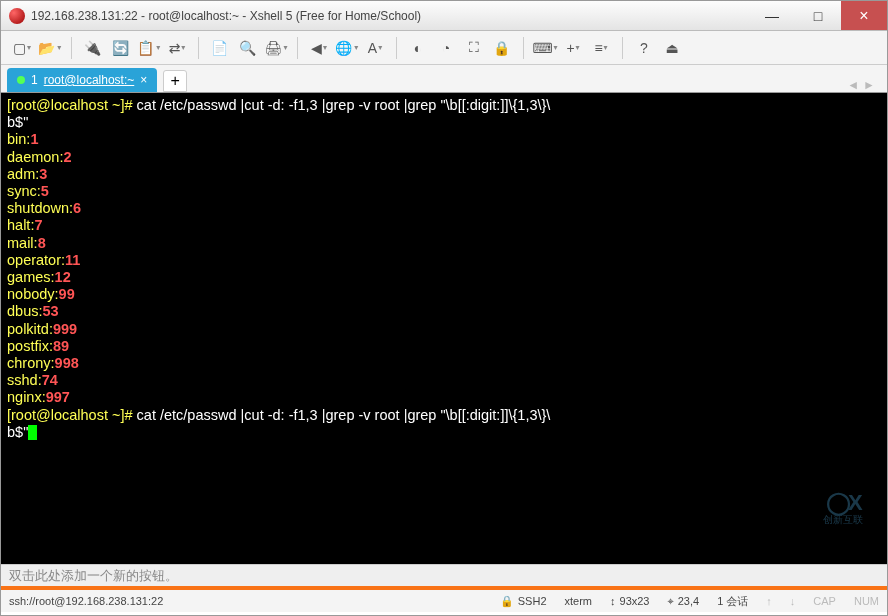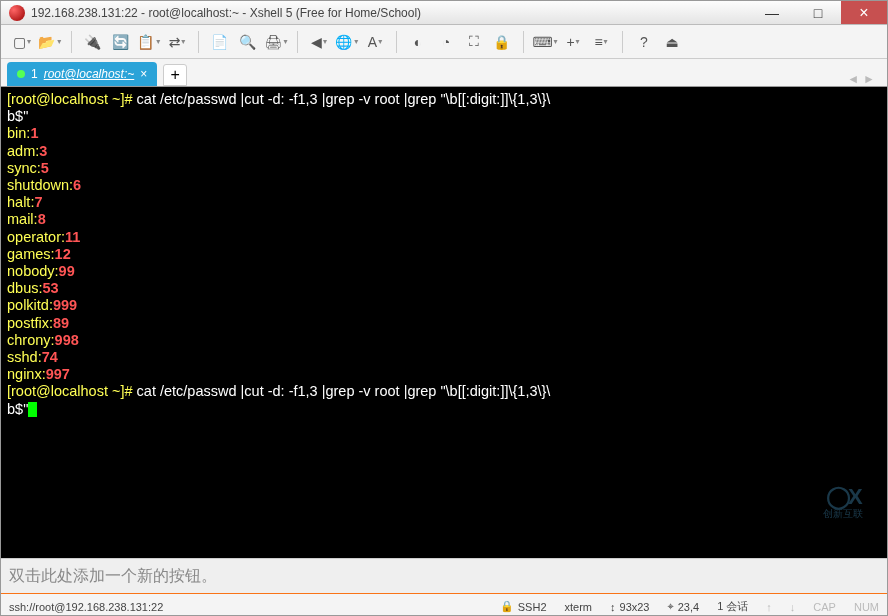--- a/index.html
+++ b/index.html
@@ -1,41 +1,41 @@
 <!DOCTYPE html>
 <html><head>
 <meta charset="utf-8">
 <style>
 *{margin:0;padding:0;box-sizing:border-box;font-family:"Microsoft YaHei",Tahoma,sans-serif;}
 body{background:#fff;width:888px;height:616px;border:1px solid #999;overflow:hidden;position:relative;}
-.titlebar{height:24px;background:linear-gradient(#fdfdfd,#e4e4e4);display:flex;align-items:center;padding:0 0 0 8px;font-size:12px;color:#444;border-bottom:1px solid #bbb;}
+.titlebar{height:30px;background:linear-gradient(#fdfdfd,#e4e4e4);display:flex;align-items:center;padding:0 0 0 8px;font-size:12px;color:#444;border-bottom:1px solid #bbb;}
 .titlebar .logo{width:16px;height:16px;border-radius:8px;background:radial-gradient(circle at 30% 30%,#f66,#900);margin-right:6px;}
 .titlebar .title{flex:1;}
 .winbtns{display:flex;height:100%;}
 .winbtn{width:46px;display:flex;align-items:center;justify-content:center;font-size:14px;color:#333;}
 .winbtn.close{background:#c75050;color:#fff;font-size:16px;}
 .toolbar{height:34px;background:#f4f4f4;border-bottom:1px solid #ccc;display:flex;align-items:center;padding:0 10px;gap:6px;}
 .tbtn{width:22px;height:22px;border:1px solid transparent;display:flex;align-items:center;justify-content:center;font-size:14px;color:#555;border-radius:3px;}
 .tbtn.dd::after{content:"▾";font-size:8px;margin-left:1px;color:#888;}
 .sep{width:1px;height:22px;background:#ccc;margin:0 4px;}
 .tabbar{height:28px;background:#f4f4f4;border-bottom:1px solid #999;display:flex;align-items:flex-end;padding:0 6px;}
 .tab{height:24px;background:#2aa3d8;color:#fff;border-radius:4px 4px 0 0;display:flex;align-items:center;padding:0 10px;font-size:12px;gap:6px;}
 .tab .dot{width:8px;height:8px;border-radius:4px;background:#5f5;}
-.tab .label{text-decoration:underline;font-style:italic;}
+.tab .label{text-decoration:underline;}
 .tab .x{font-size:12px;cursor:pointer;}
 .newtab{width:24px;height:22px;border:1px solid #ccc;background:#fff;display:flex;align-items:center;justify-content:center;margin-left:6px;border-radius:3px 3px 0 0;}
 .tabnav{margin-left:auto;display:flex;gap:4px;color:#bbb;font-size:12px;padding-right:6px;}
 .terminal{background:#000;height:471px;overflow:hidden;font-family:Consolas,"Courier New",monospace;font-size:14.5px;line-height:17.2px;padding:4px 6px;position:relative;}
 .line{white-space:pre;}
 .yel{color:#ffff55;text-align:right;}
 .wht{color:#fff;}
 .red{color:#ff5555;font-weight:bold;}
 .cursor{display:inline-block;width:9px;height:15px;background:#0f0;vertical-align:text-bottom;}
-.hint{height:22px;background:#efefef;border-top:1px solid #ccc;font-size:16px;color:#888;padding:17px 8px;display:flex;align-items:center;}
-.status{height:26px;background:#f4f4f4;border-top:1px solid #f97316;display:flex;align-items:center;font-size:11px;color:#444;padding:0 8px;gap:18px;}
+.hint{height:22px;background:#efefef;border-top:1px solid #ccc;font-size:13px;color:#888;padding:4px 8px;display:flex;align-items:center;}
+.status{height:26px;background:#f4f4f4;border-top:4px solid #f97316;display:flex;align-items:center;font-size:11px;color:#444;padding:0 8px;gap:18px;}
 .status .addr{flex:0 0 auto;}
 .status .spacer{flex:1;}
 .status .item{display:flex;align-items:center;gap:4px;}
 .watermark{position:absolute;right:4px;bottom:30px;width:80px;height:40px;opacity:0.35;font-size:10px;color:#4aa0d0;text-align:center;pointer-events:none;}
 .watermark .logo2{font-size:22px;font-weight:bold;letter-spacing:-3px;}
 </style>
 </head>
 <body>
 
 <div class="titlebar">
@@ -90,20 +90,21 @@
     <span>◄</span>
     <span>►</span>
   </div>
 </div>
 
 <div class="terminal">
   <div id="term-content">
       <div class="line"><span class="yel">[root@localhost ~]# </span><span class="wht">cat /etc/passwd |cut -d: -f1,3 |grep -v root |grep "\b[[:digit:]]\{1,3\}\</span></div>
       <div class="line"><span class="wht">b$"</span></div>
       <div class="line"><span class="yel">bin:</span><span class="red">1</span></div>
+      <div class="line"><span class="yel">daemon:</span><span class="red">2</span></div>
       <div class="line"><span class="yel">adm:</span><span class="red">3</span></div>
       <div class="line"><span class="yel">sync:</span><span class="red">5</span></div>
       <div class="line"><span class="yel">shutdown:</span><span class="red">6</span></div>
       <div class="line"><span class="yel">halt:</span><span class="red">7</span></div>
       <div class="line"><span class="yel">mail:</span><span class="red">8</span></div>
       <div class="line"><span class="yel">operator:</span><span class="red">11</span></div>
       <div class="line"><span class="yel">games:</span><span class="red">12</span></div>
       <div class="line"><span class="yel">nobody:</span><span class="red">99</span></div>
       <div class="line"><span class="yel">dbus:</span><span class="red">53</span></div>
       <div class="line"><span class="yel">polkitd:</span><span class="red">999</span></div>

